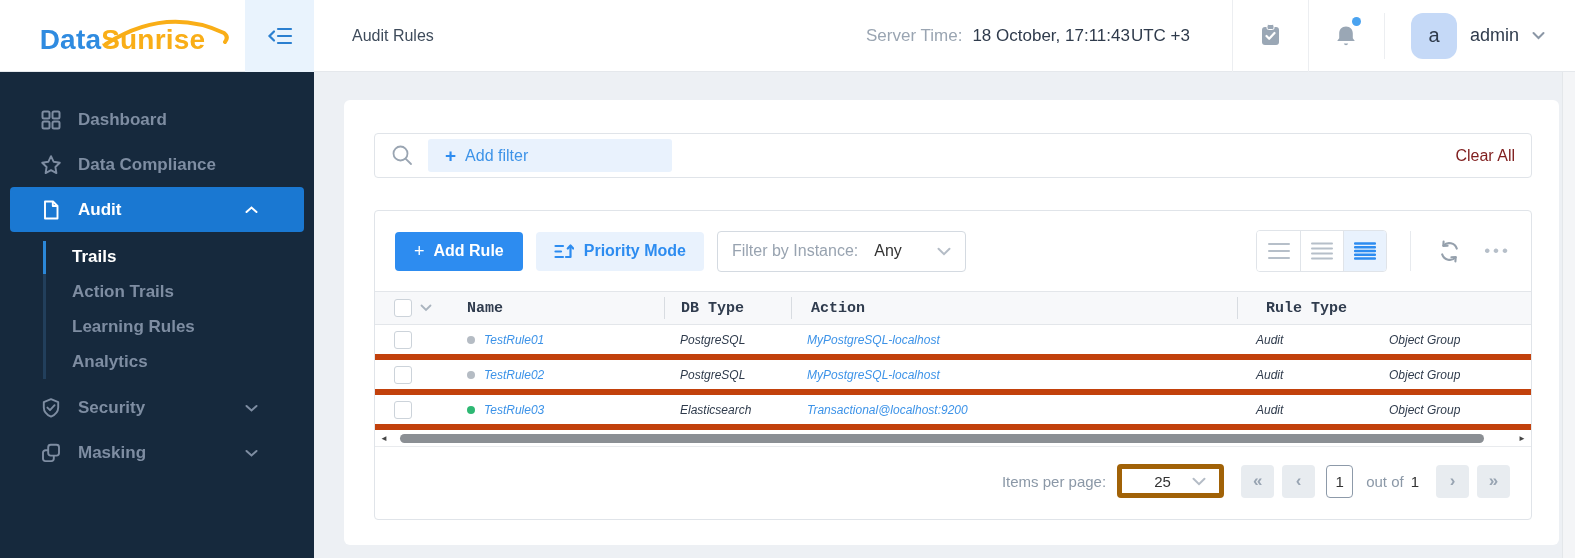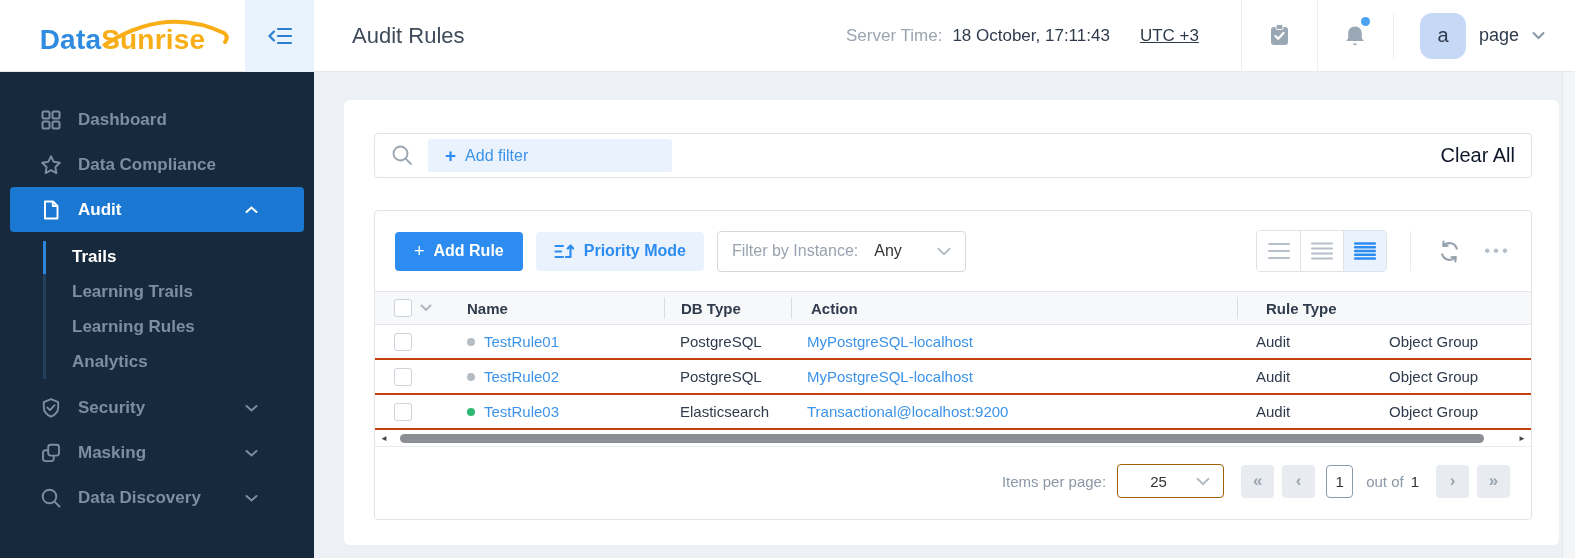--- a/index.html
+++ b/index.html
@@ -14,25 +14,25 @@
   .topbar { position:absolute; top:0; left:0; right:0; height:72px; background:#fff;
             border-bottom:1px solid #e5e8ec; display:flex; z-index:5; }
   .logo-area { width:245px; display:flex; align-items:center; justify-content:center; position:relative; }
   .logo { font-size:28px; font-weight:bold; letter-spacing:.2px; position:relative; padding-top:8px; }
   .logo .p1 { color:#2f8be0; }
   .logo .p2 { color:#f9ae17; }
   .logo-arc { position:absolute; top:-2px; left:62px; pointer-events:none; }
   .collapse-btn { width:69px; height:72px; background:#e9f3fd; display:flex; align-items:center;
                   justify-content:center; cursor:pointer; }
   .topbar-main { flex:1; display:flex; align-items:center; }
-  .page-title { margin-left:38px; font-size:22px; color:#3e4b5b; }
+  .page-title { margin-left:38px; font-size:16px; color:#3e4b5b; }
   .server-time { margin-left:auto; display:flex; align-items:baseline; font-size:17px; padding-right:42px; }
   .st-label { color:#9aa5b2; margin-right:10px; }
   .st-value { color:#2f3b4c; }
-  .st-tz { color:#2f3b4c; margin-left:30px;text-decoration:underline; }
+  .st-tz { color:#2f3b4c; margin-left:1px; }
   .icon-cell { width:76px; height:72px; border-left:1px solid #eceef1; display:flex;
                align-items:center; justify-content:center; cursor:pointer; position:relative; }
   .bell-dot { position:absolute; top:17px; right:23px; width:9px; height:9px; border-radius:50%;
               background:#4aa3f0; }
   .user-cell { border-left:1px solid #eceef1; display:flex; align-items:center; gap:13px;
                padding:0 30px 0 26px; cursor:pointer; }
   .avatar { width:46px; height:46px; border-radius:12px; background:#c5d9f7; color:#2f3b4c;
             font-size:20px; display:flex; align-items:center; justify-content:center; }
   .user-name { font-size:18px; color:#2f3b4c; }
 
@@ -58,21 +58,21 @@
   .card { position:absolute; left:30px; top:28px; right:16px; bottom:13px; background:#fff;
           border-radius:6px; }
 
   
   .filter-box { margin:33px 27px 0 30px; height:45px; border:1px solid #e0e4e9; border-radius:4px;
                 display:flex; align-items:center; padding:0 16px; }
   .add-filter-chip { margin-left:14px; background:#e9f2fd; border-radius:3px; height:33px; width:244px;
                      padding:0 17px; display:flex; align-items:center; gap:9px; cursor:pointer; }
   .chip-plus { color:#2d8cf0; font-size:19px; font-weight:700; line-height:1; }
   .chip-label { color:#3d93e8; font-size:16px; }
-  .clear-all { margin-left:auto; color:#0f172a; font-size:20px; cursor:pointer; }
+  .clear-all { margin-left:auto; color:#7f1d1d; font-size:16px; cursor:pointer; }
 
   
   .main-box { margin:32px 27px 0 30px; border:1px solid #e0e4e9; border-radius:4px; }
   .toolbar { display:flex; align-items:center; padding:19px 20px; }
   .btn-add-rule { height:39px; background:#2d8cf0; color:#fff; border:none; border-radius:4px;
                   font-family:inherit; font-size:16px; font-weight:700; padding:0 19px; display:flex;
                   gap:9px; align-items:center; cursor:pointer; }
   .btn-add-rule .plus { font-size:18px; font-weight:400; }
   .btn-priority { margin-left:13px; height:39px; background:#e9f2fd; color:#2d8cf0; border:none;
                   border-radius:4px; font-family:inherit; font-size:16px; font-weight:700; padding:0 18px;
@@ -89,50 +89,50 @@
   .view-btn:first-child { border-left:none; }
   .view-btn.active { background:#e9f2fd; }
   .tool-sep { width:1px; height:40px; background:#e7eaee; margin-left:23px; }
   .refresh-btn { margin-left:27px; cursor:pointer; display:flex; }
   .more-btn { margin-left:23px; color:#b6bfc9; font-size:17px; letter-spacing:3px; cursor:pointer; }
 
   
   .thead, .trow { display:grid; grid-template-columns:81px 208px 127px 446px 124px 1fr; align-items:center; }
   .thead { height:34px; background:#f7f8fa; border-top:1px solid #e3e6ea; border-bottom:1px solid #e3e6ea;
            font-weight:700; font-size:15px; color:#303c4e; }
-  .th { height:22px; display:flex; align-items:center; padding-left:16px; }
+  .th { height:22px; display:flex; align-items:center; padding-left:16px;font-family:Liberation Mono, monospace; }
   .th.bordered { border-left:1px solid #d8dce1; }
   .th-name { padding-left:11px; }
   .th-action { padding-left:19px; }
   .th-ruletype { padding-left:28px; }
   .tcheck { padding-left:19px; display:flex; align-items:center; gap:8px; height:100%; }
   .cbx { width:18px; height:18px; border:1px solid #ccd3da; border-radius:3px; background:#fff;
          cursor:pointer; flex-shrink:0; }
-  .trow { height:35px; font-size:15px; color:#2f3b4c; border-bottom:2px solid #c2410c; }
+  .trow { height:35px; font-size:12px; color:#2f3b4c; border-bottom:6px solid #c2410c;font-style:italic; }
   .td { padding-left:16px; white-space:nowrap; overflow:hidden; }
   .td-name { padding-left:11px; display:flex; align-items:center; gap:9px; }
   .td-action { padding-left:19px; }
   .td-ruletype { padding-left:28px; }
   .dot { width:8px; height:8px; border-radius:50%; flex-shrink:0; }
   .dot[data-status="gray"] { background:#b5bcc4; }
   .dot[data-status="green"] { background:#2eb873; }
   .link { color:#3d93e8; cursor:pointer; }
 
   
   .hscroll { height:17px; display:flex; align-items:center; border-bottom:1px solid #e9ebee; padding:0 3px; }
   .scroll-arrow { font-size:8px; color:#454545; width:12px; text-align:center; cursor:pointer; }
   .scroll-track { flex:1; height:11px; position:relative; }
   .scroll-thumb { position:absolute; left:10px; right:32px; top:1px; height:9px; background:#8b8f94;
                   border-radius:5px; cursor:grab; }
 
   
   .pagination { display:flex; align-items:center; justify-content:flex-end; padding:17px 21px 21px 20px;
                 font-size:15px; }
   .ipp-label { color:#8b98a7; margin-right:11px; }
-  .ipp-select { width:107px; height:34px; border:1px solid #a16207; border-radius:4px; background:#fff;
+  .ipp-select { width:107px; height:34px; border:5px solid #a16207; border-radius:4px; background:#fff;
                 display:flex; align-items:center; padding:0 13px 0 32px; cursor:pointer; color:#333; }
   .ipp-select svg { margin-left:auto; }
   .pg-btn { width:33px; height:33px; background:#e8ecf0; border:none; border-radius:4px; display:flex;
             align-items:center; justify-content:center; color:#98a4b2; font-size:17px; font-weight:700;
             margin-left:8px; cursor:pointer; font-family:inherit; }
   .pg-first { margin-left:17px; }
   .pg-current { width:27px; height:33px; border:1px solid #8d9aa9; border-radius:4px; background:#fff;
                 display:flex; align-items:center; justify-content:center; margin-left:11px; color:#333; }
   .pg-outof { margin:0 7px 0 13px; color:#8b98a7; }
   .pg-total { color:#333; margin-right:9px; }
@@ -175,21 +175,21 @@
     </div>
     <div class="icon-cell">
       <svg width="24" height="24" viewBox="0 0 24 24">
         <path d="M12 2.5 c-4.3 0 -6.8 3 -6.8 7 v4.8 l-2 2.7 h17.6 l-2 -2.7 v-4.8 c0 -4 -2.5 -7 -6.8 -7 z" fill="#9aa7b5"></path>
         <path d="M9.8 19.5 a2.3 2.3 0 0 0 4.4 0 z" fill="#9aa7b5"></path>
       </svg>
       <span class="bell-dot"></span>
     </div>
     <div class="user-cell">
       <div class="avatar">a</div>
-      <span class="user-name">page</span>
+      <span class="user-name">admin</span>
       <svg width="13" height="9" viewBox="0 0 13 9">
         <polyline points="1.5,2 6.5,7 11.5,2" fill="none" stroke="#8b97a6" stroke-width="2" stroke-linecap="round"></polyline>
       </svg>
     </div>
   </div>
 </header>
 
 <aside class="sidebar">
   <nav class="nav">
     <div class="nav-item">
@@ -221,21 +221,21 @@
         <polyline points="1.5,6 6.5,1.5 11.5,6" fill="none" stroke="#fff" stroke-width="2" stroke-linecap="round"></polyline>
       </svg>
     </div>
     <div class="submenu">
       <span class="submenu-line"></span>
       <span class="submenu-active-bar"></span>
       <div class="sub-item active">
         <span>Trails</span>
       </div>
       <div class="sub-item">
-        <span>Learning Trails</span>
+        <span>Action Trails</span>
       </div>
       <div class="sub-item">
         <span>Learning Rules</span>
       </div>
       <div class="sub-item">
         <span>Analytics</span>
       </div>
     </div>
     <div class="nav-item">
       <svg width="22" height="22" viewBox="0 0 22 22">
@@ -250,32 +250,20 @@
       </svg>
     </div>
     <div class="nav-item">
       <svg width="22" height="22" viewBox="0 0 22 22">
         <g fill="none" stroke="#7e8da2" stroke-width="1.9" stroke-linejoin="round">
           <rect x="8.2" y="2.8" width="10.8" height="10.8" rx="2.5"></rect>
           <path d="M13.8 13.6 v3 a2.5 2.5 0 0 1 -2.5 2.5 h-5.8 a2.5 2.5 0 0 1 -2.5 -2.5 v-5.8 a2.5 2.5 0 0 1 2.5 -2.5 h3"></path>
         </g>
       </svg>
       <span>Masking</span>
-      <svg class="chev" width="13" height="8" viewBox="0 0 13 8">
-        <polyline points="1.5,2 6.5,6.5 11.5,2" fill="none" stroke="#7e8da2" stroke-width="2" stroke-linecap="round"></polyline>
-      </svg>
-    </div>
-    <div class="nav-item">
-      <svg width="22" height="22" viewBox="0 0 22 22">
-        <g fill="none" stroke="#7e8da2" stroke-width="1.9" stroke-linecap="round">
-          <circle cx="9.5" cy="9.5" r="6.8"></circle>
-          <line x1="14.6" y1="14.6" x2="19.5" y2="19.5"></line>
-        </g>
-      </svg>
-      <span>Data Discovery</span>
       <svg class="chev" width="13" height="8" viewBox="0 0 13 8">
         <polyline points="1.5,2 6.5,6.5 11.5,2" fill="none" stroke="#7e8da2" stroke-width="2" stroke-linecap="round"></polyline>
       </svg>
     </div>
   </nav>
 </aside>
 
 <main class="content">
   <div class="vscroll"></div>
   <div class="card">

